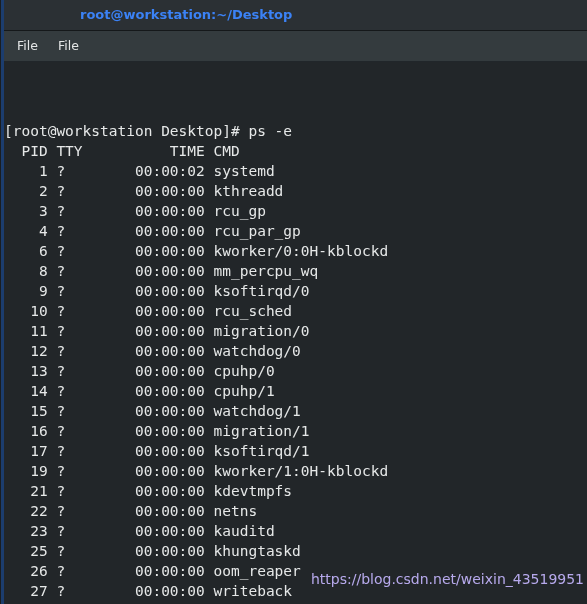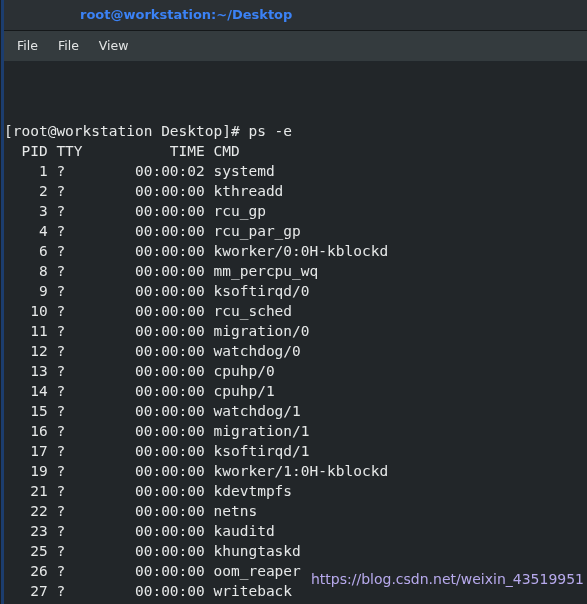--- a/index.html
+++ b/index.html
@@ -146,21 +146,20 @@
   <div id="left-accent-edge"></div>
   <div id="left-accent"></div>
 
   <div id="titlebar">
     <div id="titlebar-title">root@workstation:~/Desktop</div>
   </div>
 
   <div id="menubar">
       <div class="menu-item">File</div>
       <div class="menu-item">File</div>
-      <div class="menu-item">View</div>
     </div>
 
   <div id="terminal">
     <div id="term-lines"><div class="term-line">[root@workstation Desktop]# ps -e</div><div class="term-line">  PID TTY          TIME CMD</div><div class="term-line">    1 ?        00:00:02 systemd</div><div class="term-line">    2 ?        00:00:00 kthreadd</div><div class="term-line">    3 ?        00:00:00 rcu_gp</div><div class="term-line">    4 ?        00:00:00 rcu_par_gp</div><div class="term-line">    6 ?        00:00:00 kworker/0:0H-kblockd</div><div class="term-line">    8 ?        00:00:00 mm_percpu_wq</div><div class="term-line">    9 ?        00:00:00 ksoftirqd/0</div><div class="term-line">   10 ?        00:00:00 rcu_sched</div><div class="term-line">   11 ?        00:00:00 migration/0</div><div class="term-line">   12 ?        00:00:00 watchdog/0</div><div class="term-line">   13 ?        00:00:00 cpuhp/0</div><div class="term-line">   14 ?        00:00:00 cpuhp/1</div><div class="term-line">   15 ?        00:00:00 watchdog/1</div><div class="term-line">   16 ?        00:00:00 migration/1</div><div class="term-line">   17 ?        00:00:00 ksoftirqd/1</div><div class="term-line">   19 ?        00:00:00 kworker/1:0H-kblockd</div><div class="term-line">   21 ?        00:00:00 kdevtmpfs</div><div class="term-line">   22 ?        00:00:00 netns</div><div class="term-line">   23 ?        00:00:00 kauditd</div><div class="term-line">   25 ?        00:00:00 khungtaskd</div><div class="term-line">   26 ?        00:00:00 oom_reaper</div><div class="term-line">   27 ?        00:00:00 writeback</div><div class="term-line">   28 ?        00:00:00 kcompactd0</div></div>
   </div>
 
   <div id="watermark">https://blog.csdn.net/weixin_43519951</div>
 
 </div>
 

